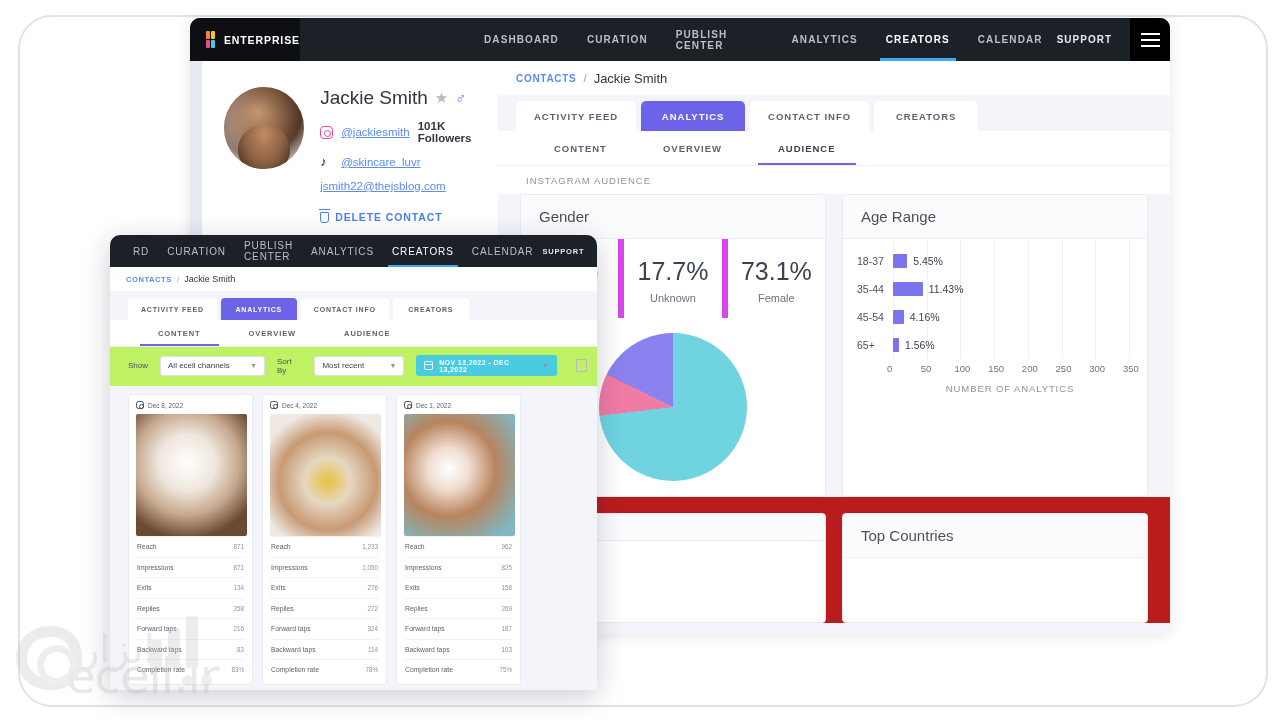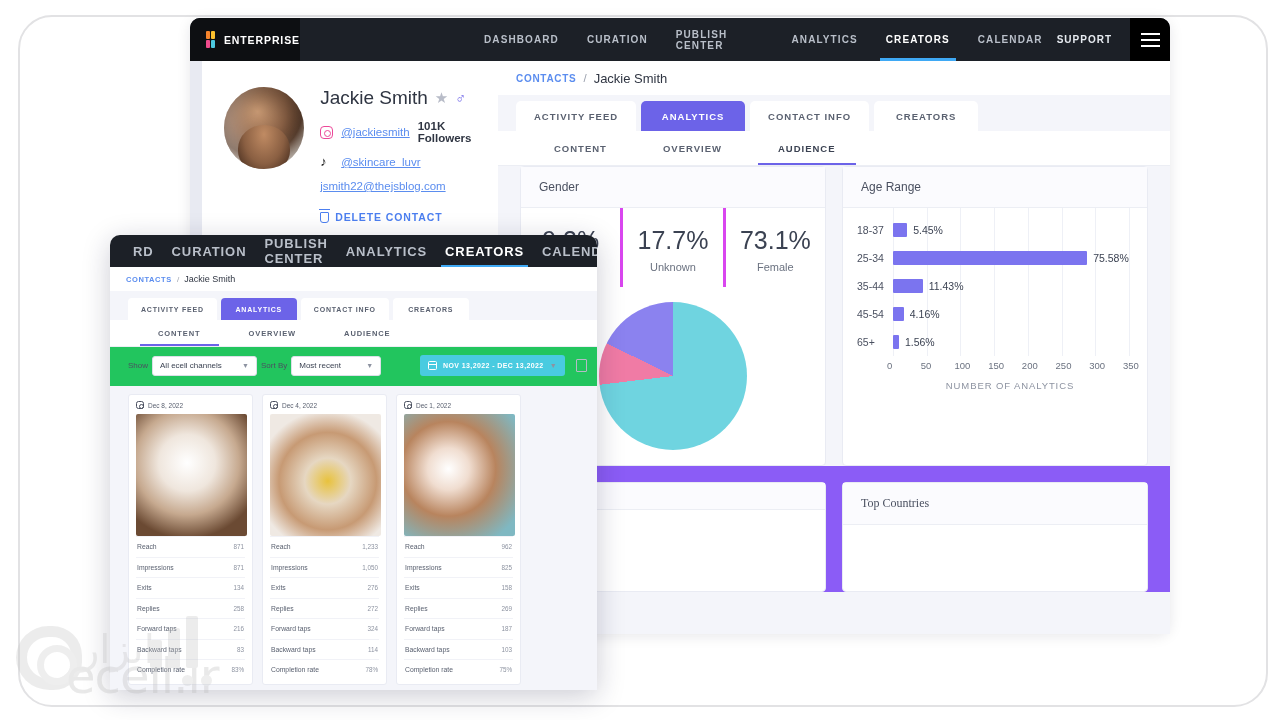--- a/index.html
+++ b/index.html
@@ -109,23 +109,23 @@
 
   .subtabs { background:#fff; display:flex; padding-left:28px; gap:0; border-bottom:1px solid #eceef4;}
   .subtab { height:34px; display:flex; align-items:center; font-size:9.5px; letter-spacing:1px; font-weight:700; color:#5a6170; padding:0 28px; position:relative; cursor:pointer;}
   .subtab.active { color:#3b4252; }
   .subtab.active::after{content:"";position:absolute;left:8px;right:8px;bottom:0;height:2.5px;background:#6c63e8;}
 
   .sec-label { background:#fff; padding:9px 0 8px 28px; font-size:9.5px; letter-spacing:1px; color:#8d93a1; }
 
   .grid2 { display:grid; grid-template-columns:1fr 1fr; gap:16px; padding:0 22px 0 22px; background:#f4f5fa;}
   .card { background:#fff; border:1px solid #e9ebf3; border-radius:4px; }
-  .card-head { padding:13px 18px; font-size:12px; color:#4a5060; background:#fbfbfe; border-bottom:1px solid #eceef4;}
+  .card-head { padding:13px 18px; font-size:15px; color:#4a5060; background:#fbfbfe; border-bottom:1px solid #eceef4;}
   .gender-stats { display:flex; }
-  .gstat { flex:1; text-align:center; padding:18px 0 14px; border-right:3px solid #d946ef;}
+  .gstat { flex:1; text-align:center; padding:18px 0 14px; border-right:6px solid #d946ef;}
   .gstat:last-child{border-right:none;}
   .gstat .v { font-size:25px; color:#3b4252; font-weight:300;}
   .gstat .l { font-size:11px; color:#6b7280; margin-top:6px;}
   .pie-wrap { height:178px; display:flex; align-items:center; justify-content:center; }
   .pie { width:148px; height:148px; border-radius:50%; }
 
   
   .age-tabs { display:flex; gap:0; padding:16px 0 6px 14px; }
   .age-tab { font-size:9.5px; letter-spacing:.9px; color:#6b7280; font-weight:600; padding:0 16px 0 0; cursor:pointer;}
   .bars { padding:8px 18px 0 14px; position:relative;}
@@ -133,52 +133,52 @@
   .barlab { width:36px; font-size:10.5px; color:#4a5060;}
   .bartrack { flex:1; position:relative; height:14px; }
   .bar { height:14px; background:#7b74ef; border-radius:1px;}
   .barval { font-size:10.5px; color:#3b4252; margin-left:6px; white-space:nowrap;}
   .gridlines { position:absolute; left:50px; right:18px; top:0; bottom:0; pointer-events:none; }
   .gridlines i { position:absolute; top:0; bottom:0; width:1px; background:#eef0f6;}
   .axis { display:flex; padding:4px 0 0 50px; }
   .axis span { font-size:9.5px; color:#6b7280; }
   .axis-title { text-align:center; font-size:9.5px; letter-spacing:.9px; color:#8d93a1; padding:10px 0 14px 30px;}
 
-  .grid2b { display:grid; grid-template-columns:1fr 1fr; gap:16px; padding:16px 22px 0 22px; background:#8b5cf6;font-family:Liberation Serif, serif;}
+  .grid2b { display:grid; grid-template-columns:1fr 1fr; gap:16px; padding:16px 22px 0 22px; background:#b91c1c;}
   .card-short { height:110px; }
 
   
   .app-front {
     position: absolute; left:110px; top:235px;
     width:487px; height:455px;
     background:#f4f5fa;
     border-radius:10px 10px 0 0;
     box-shadow: 0 6px 28px rgba(25,25,60,.22);
     overflow:hidden;
   }
   .f-topbar { height:32px; background:#1c2027; display:flex; align-items:center; position:relative; }
   .f-nav { display:flex; align-items:center; height:32px; padding-left:14px;}
-  .f-nav-item { color:#b9bfc9; font-size:13px; letter-spacing:.9px; font-weight:700; padding:0 9px; height:32px; display:flex; align-items:center; position:relative; cursor:pointer;}
+  .f-nav-item { color:#b9bfc9; font-size:10px; letter-spacing:.9px; font-weight:400; padding:0 9px; height:32px; display:flex; align-items:center; position:relative; cursor:pointer;}
   .f-nav-item.active{color:#fff;}
   .f-nav-item.active::after{content:"";position:absolute;left:5px;right:5px;bottom:0;height:2.5px;background:#3fa9f5;}
   .f-right{margin-left:auto;display:flex;align-items:center;height:32px;}
   .f-support{color:#e6eaf0;font-size:7.5px;letter-spacing:.8px;font-weight:600;padding-right:13px;cursor:pointer;}
   .f-burger{width:30px;height:32px;background:#000;display:flex;flex-direction:column;justify-content:center;align-items:center;gap:3px;cursor:pointer;}
   .f-burger i{display:block;width:14px;height:1.6px;background:#fff;}
   .f-crumb{height:24px;background:#fff;display:flex;align-items:center;gap:5px;padding-left:16px;}
   .f-crumb .c1{color:#5b8def;font-size:7.5px;letter-spacing:.6px;font-weight:700;cursor:pointer;}
   .f-crumb .sep{color:#9aa0ad;font-size:8px;}
   .f-crumb .c2{color:#2f3542;font-size:9px;}
   .f-tabs{display:flex;gap:4px;padding:7px 0 0 18px;background:#f4f5fa;}
   .f-tab{background:#fff;border-radius:4px 4px 0 0;padding:0 13px;height:22px;display:flex;align-items:center;justify-content:center;font-size:7px;letter-spacing:.8px;font-weight:700;color:#5a6170;min-width:76px;cursor:pointer;}
   .f-tab.active{background:#6c63e8;color:#fff;}
   .f-subtabs{background:#fff;display:flex;padding-left:24px;border-bottom:1px solid #eceef4;}
   .f-subtab{height:26px;display:flex;align-items:center;font-size:7.5px;letter-spacing:.9px;font-weight:700;color:#5a6170;padding:0 24px;position:relative;cursor:pointer;}
   .f-subtab.active::after{content:"";position:absolute;left:6px;right:6px;bottom:0;height:2px;background:#6c63e8;}
-  .f-filters{background:#22c55e;display:flex;align-items:center;gap:4px;padding:8px 10px 10px 18px;}
+  .f-filters{background:#bef264;display:flex;align-items:center;gap:12px;padding:8px 10px 10px 18px;}
   .f-lab{font-size:8px;color:#4a5060;}
   .f-select{border:1px solid #dcdfe8;border-radius:3px;height:20px;min-width:105px;display:flex;align-items:center;justify-content:space-between;padding:0 7px;font-size:8px;color:#3b4252;background:#fff;cursor:pointer;}
   .f-select.sm{min-width:90px;}
   .chev{color:#8d93a1;font-size:7px;}
   .f-date{margin-left:auto;background:#49cbe0;color:#fff;border-radius:3px;height:21px;display:flex;align-items:center;gap:6px;padding:0 8px;font-size:7px;letter-spacing:.4px;font-weight:700;cursor:pointer;}
   .cal{width:9px;height:9px;border:1.3px solid #fff;border-radius:1.5px;position:relative;}
   .cal::after{content:"";position:absolute;left:-1.3px;right:-1.3px;top:1.5px;height:1.3px;background:#fff;}
   .dl-ico{width:11px;height:13px;border:1.2px solid #b5bac6;border-radius:1px;margin-left:7px;cursor:pointer;}
 
   .f-cards{display:flex;gap:9px;padding:8px 14px 0 18px;background:#f4f5fa;}
@@ -288,20 +288,21 @@
           <div class="tab-main">CONTACT INFO</div>
           <div class="tab-main">CREATORS</div>
         </div>
 
         <div class="subtabs">
           <div class="subtab">CONTENT</div>
           <div class="subtab">OVERVIEW</div>
           <div class="subtab active">AUDIENCE</div>
         </div>
 
+        <div class="sec-label">INSTAGRAM AUDIENCE</div>
 
         <div class="grid2">
 
           <div class="card">
             <div class="card-head">Gender</div>
             <div class="gender-stats">
               <div class="gstat">
                 <div class="v">9.2%</div>
                 <div class="l">Male</div>
               </div>
@@ -331,29 +332,20 @@
                   <i style="left: 71.4286%;"></i>
                   <i style="left: 85.7143%;"></i>
                   <i style="left: 100%;"></i>
                 </div>
                 <div class="barrow">
                   <div class="barlab">18-37</div>
                   <div class="bartrack">
                     <div style="display: flex; align-items: center;">
                       <div class="bar" style="width: 6%; background: rgb(123, 116, 239);"></div>
                       <span class="barval">5.45%</span>
-                    </div>
-                  </div>
-                </div>
-                <div class="barrow">
-                  <div class="barlab">25-34</div>
-                  <div class="bartrack">
-                    <div style="display: flex; align-items: center;">
-                      <div class="bar" style="width: 82.2857%; background: rgb(123, 116, 239);"></div>
-                      <span class="barval">75.58%</span>
                     </div>
                   </div>
                 </div>
                 <div class="barrow">
                   <div class="barlab">35-44</div>
                   <div class="bartrack">
                     <div style="display: flex; align-items: center;">
                       <div class="bar" style="width: 12.5714%; background: rgb(123, 116, 239);"></div>
                       <span class="barval">11.43%</span>
                     </div>

